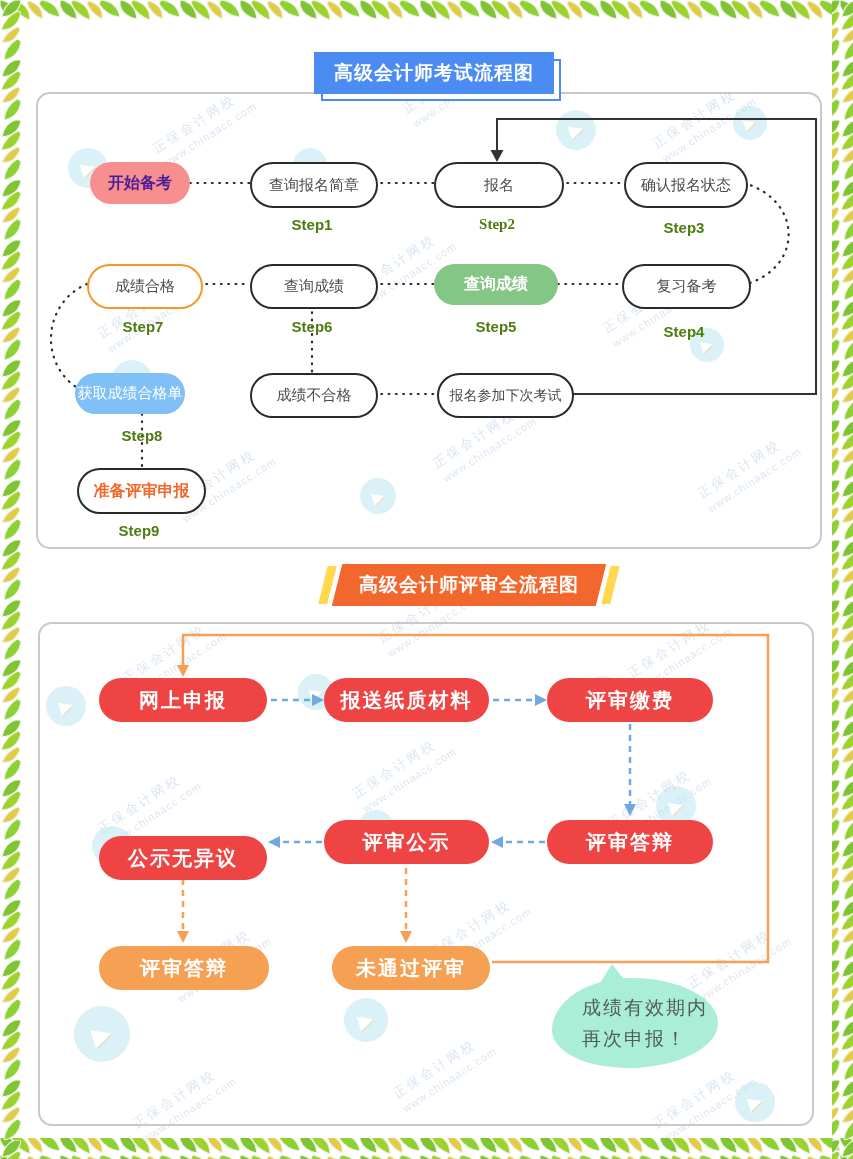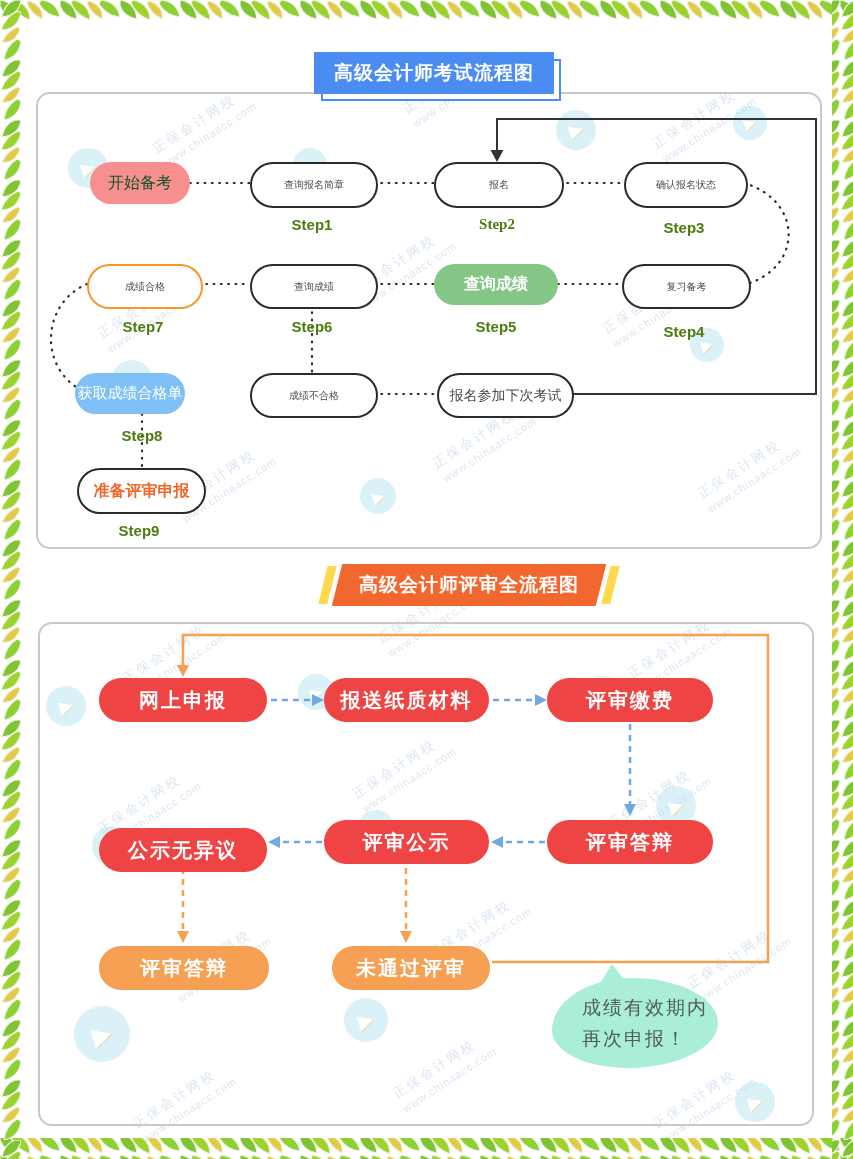--- a/index.html
+++ b/index.html
@@ -33,23 +33,23 @@
   .title2 span{display:inline-block;transform:skewX(14deg);}
 
   
   .panel{position:absolute;border:2px solid #c9c9c9;border-radius:14px;background:transparent;z-index:2;}
   .panel1{left:36px;top:92px;width:782px;height:453px;}
   .panel2{left:38px;top:622px;width:772px;height:500px;}
   .panel svg.conn{position:absolute;left:0;top:0;z-index:1;}
 
   
   .n{position:absolute;z-index:2;display:flex;align-items:center;justify-content:center;
-     border-radius:24px;font-size:10px;color:#4a4a4a;text-align:center;}
+     border-radius:24px;font-size:15px;color:#4a4a4a;text-align:center;}
   .outline{background:#fff;border:2px solid #2a2a2a;}
-  .pill-red{background:#f88f8f;color:#14532d;font-weight:normal;font-size:16px;}
+  .pill-red{background:#f88f8f;color:#4c1d95;font-weight:bold;font-size:16px;}
   .pill-green{background:#84c685;color:#fff;font-weight:bold;font-size:16px;}
   .pill-skyblue{background:#7fc0f6;color:#fff;font-size:15px;}
   .outline-orange{background:#fff;border:2px solid #f79727;}
   .txt-orange{color:#f2672a;font-weight:bold;font-size:16px;}
   .step{position:absolute;z-index:2;width:130px;text-align:center;font-weight:bold;
     color:#4d7c0f;font-size:15px;}
 
   
   .p2{position:absolute;z-index:2;display:flex;align-items:center;justify-content:center;
     border-radius:23px;color:#fff;font-weight:bold;font-size:20px;letter-spacing:2px;}
@@ -176,21 +176,21 @@
         <polygon points="137,307 149,307 143,319"></polygon>
         <polygon points="360,307 372,307 366,319"></polygon>
       </g>
       <polygon points="552,372 592,366 572,340" fill="#aaeed7"></polygon>
     </svg>
 
     <div class="p2 p2-blue" style="left:59px;top:54px;width:168px;height:44px;">网上申报</div>
     <div class="p2 p2-blue" style="left:284px;top:54px;width:165px;height:44px;">报送纸质材料</div>
     <div class="p2 p2-blue" style="left:507px;top:54px;width:166px;height:44px;">评审缴费</div>
 
-    <div class="p2 p2-blue" style="left:59px;top:204px;width:168px;height:44px;">公示无异议</div>
+    <div class="p2 p2-blue" style="left:59px;top:212px;width:168px;height:44px;">公示无异议</div>
     <div class="p2 p2-blue" style="left:284px;top:196px;width:165px;height:44px;">评审公示</div>
     <div class="p2 p2-blue" style="left:507px;top:196px;width:166px;height:44px;">评审答辩</div>
 
     <div class="p2 p2-orange" style="left:59px;top:322px;width:170px;height:44px;">评审答辩</div>
     <div class="p2 p2-orange" style="left:292px;top:322px;width:158px;height:44px;">未通过评审</div>
 
     <div class="bubble">
       <span>成绩有效期内</span>
       <span>再次申报！</span>
     </div>

